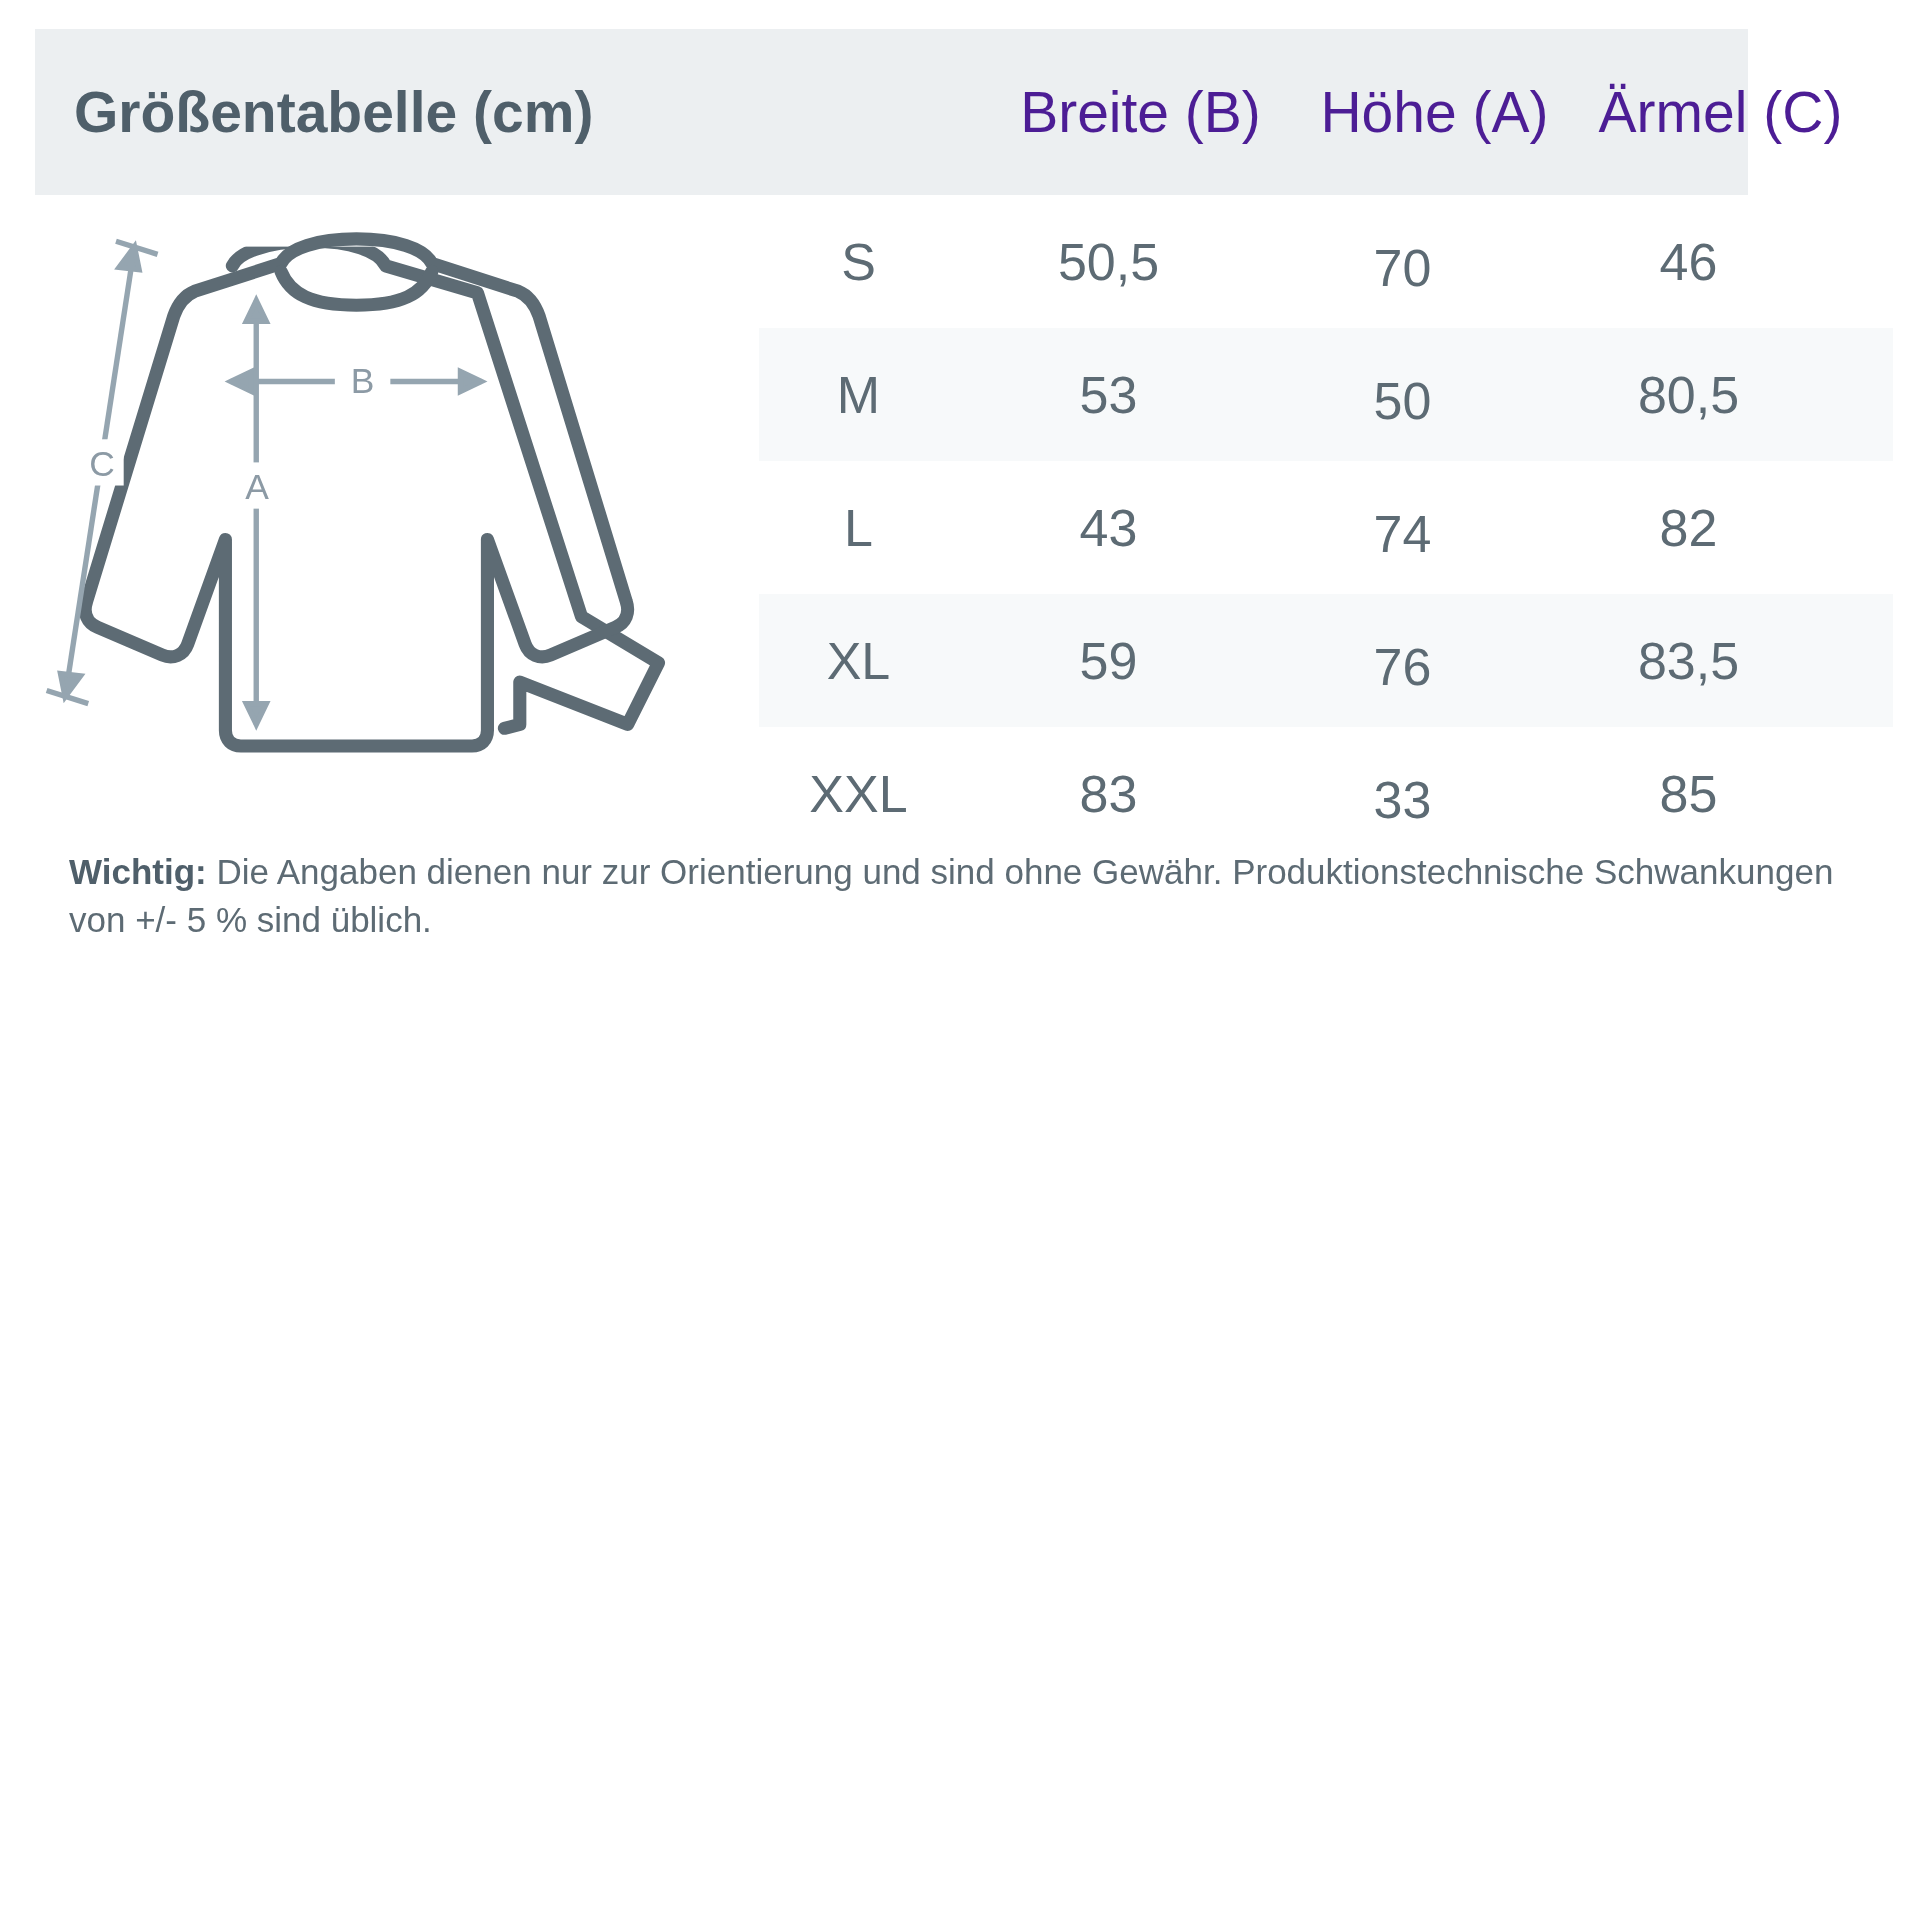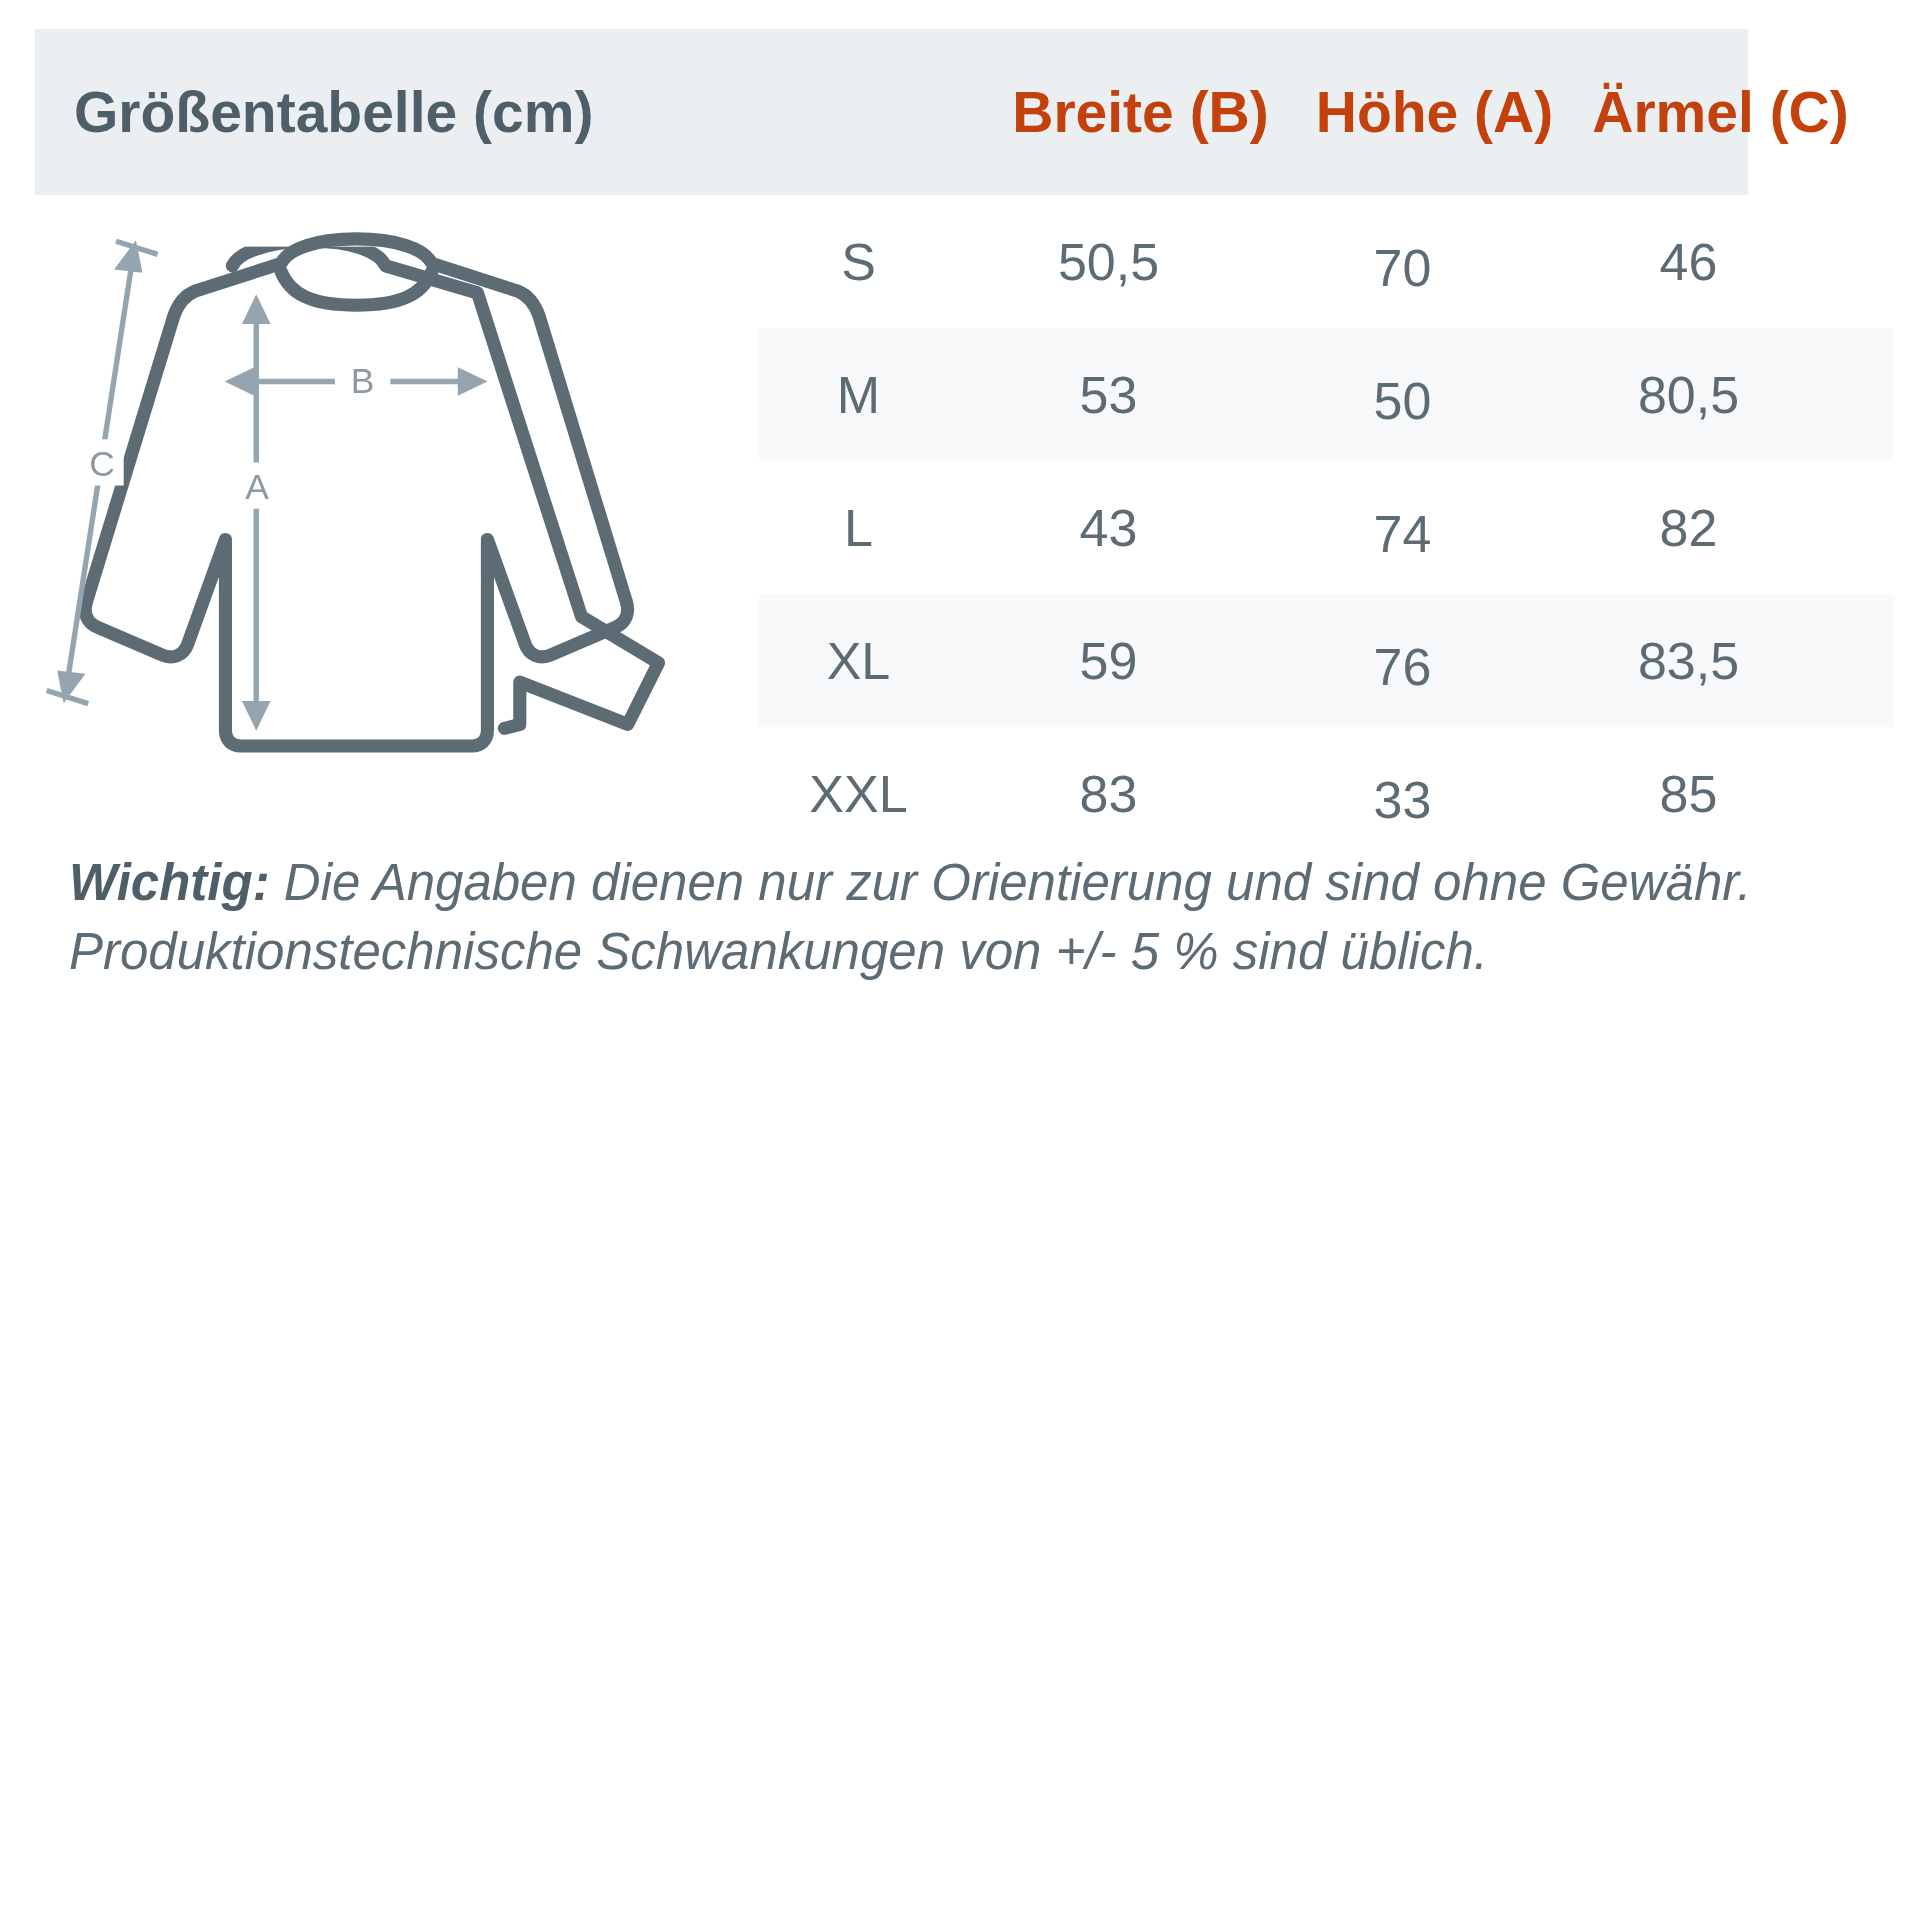--- a/index.html
+++ b/index.html
@@ -42,22 +42,22 @@
   .header-cols {
     position: absolute;
     left: 955px;
     top: 0;
     height: 166px;
     display: flex;
     align-items: center;
   }
   .header-col {
     font-size: 57px;
-    font-weight: bold;
-    color: #c2410c;
+    font-weight: normal;
+    color: #4c1d95;
     text-align: center;
     white-space: nowrap;
   }
   .hc-b { width: 301px; }
   .hc-h { width: 287px; }
   .hc-c { width: 285px; }
 
   
   .table {
     position: absolute;
@@ -92,24 +92,23 @@
     width: 709px;
     height: 563px;
   }
 
   
   .note {
     position: absolute;
     left: 69px;
     top: 848px;
     width: 1795px;
-    font-size: 51px;
+    font-size: 35px;
     line-height: 1.36;
     color: #5d6b74;
-    font-style: italic;
   }
   .note b {
     color: #4f5f6a;
     font-weight: bold;
   }
 </style>
 </head>
 <body>
 
 <div class="page">

